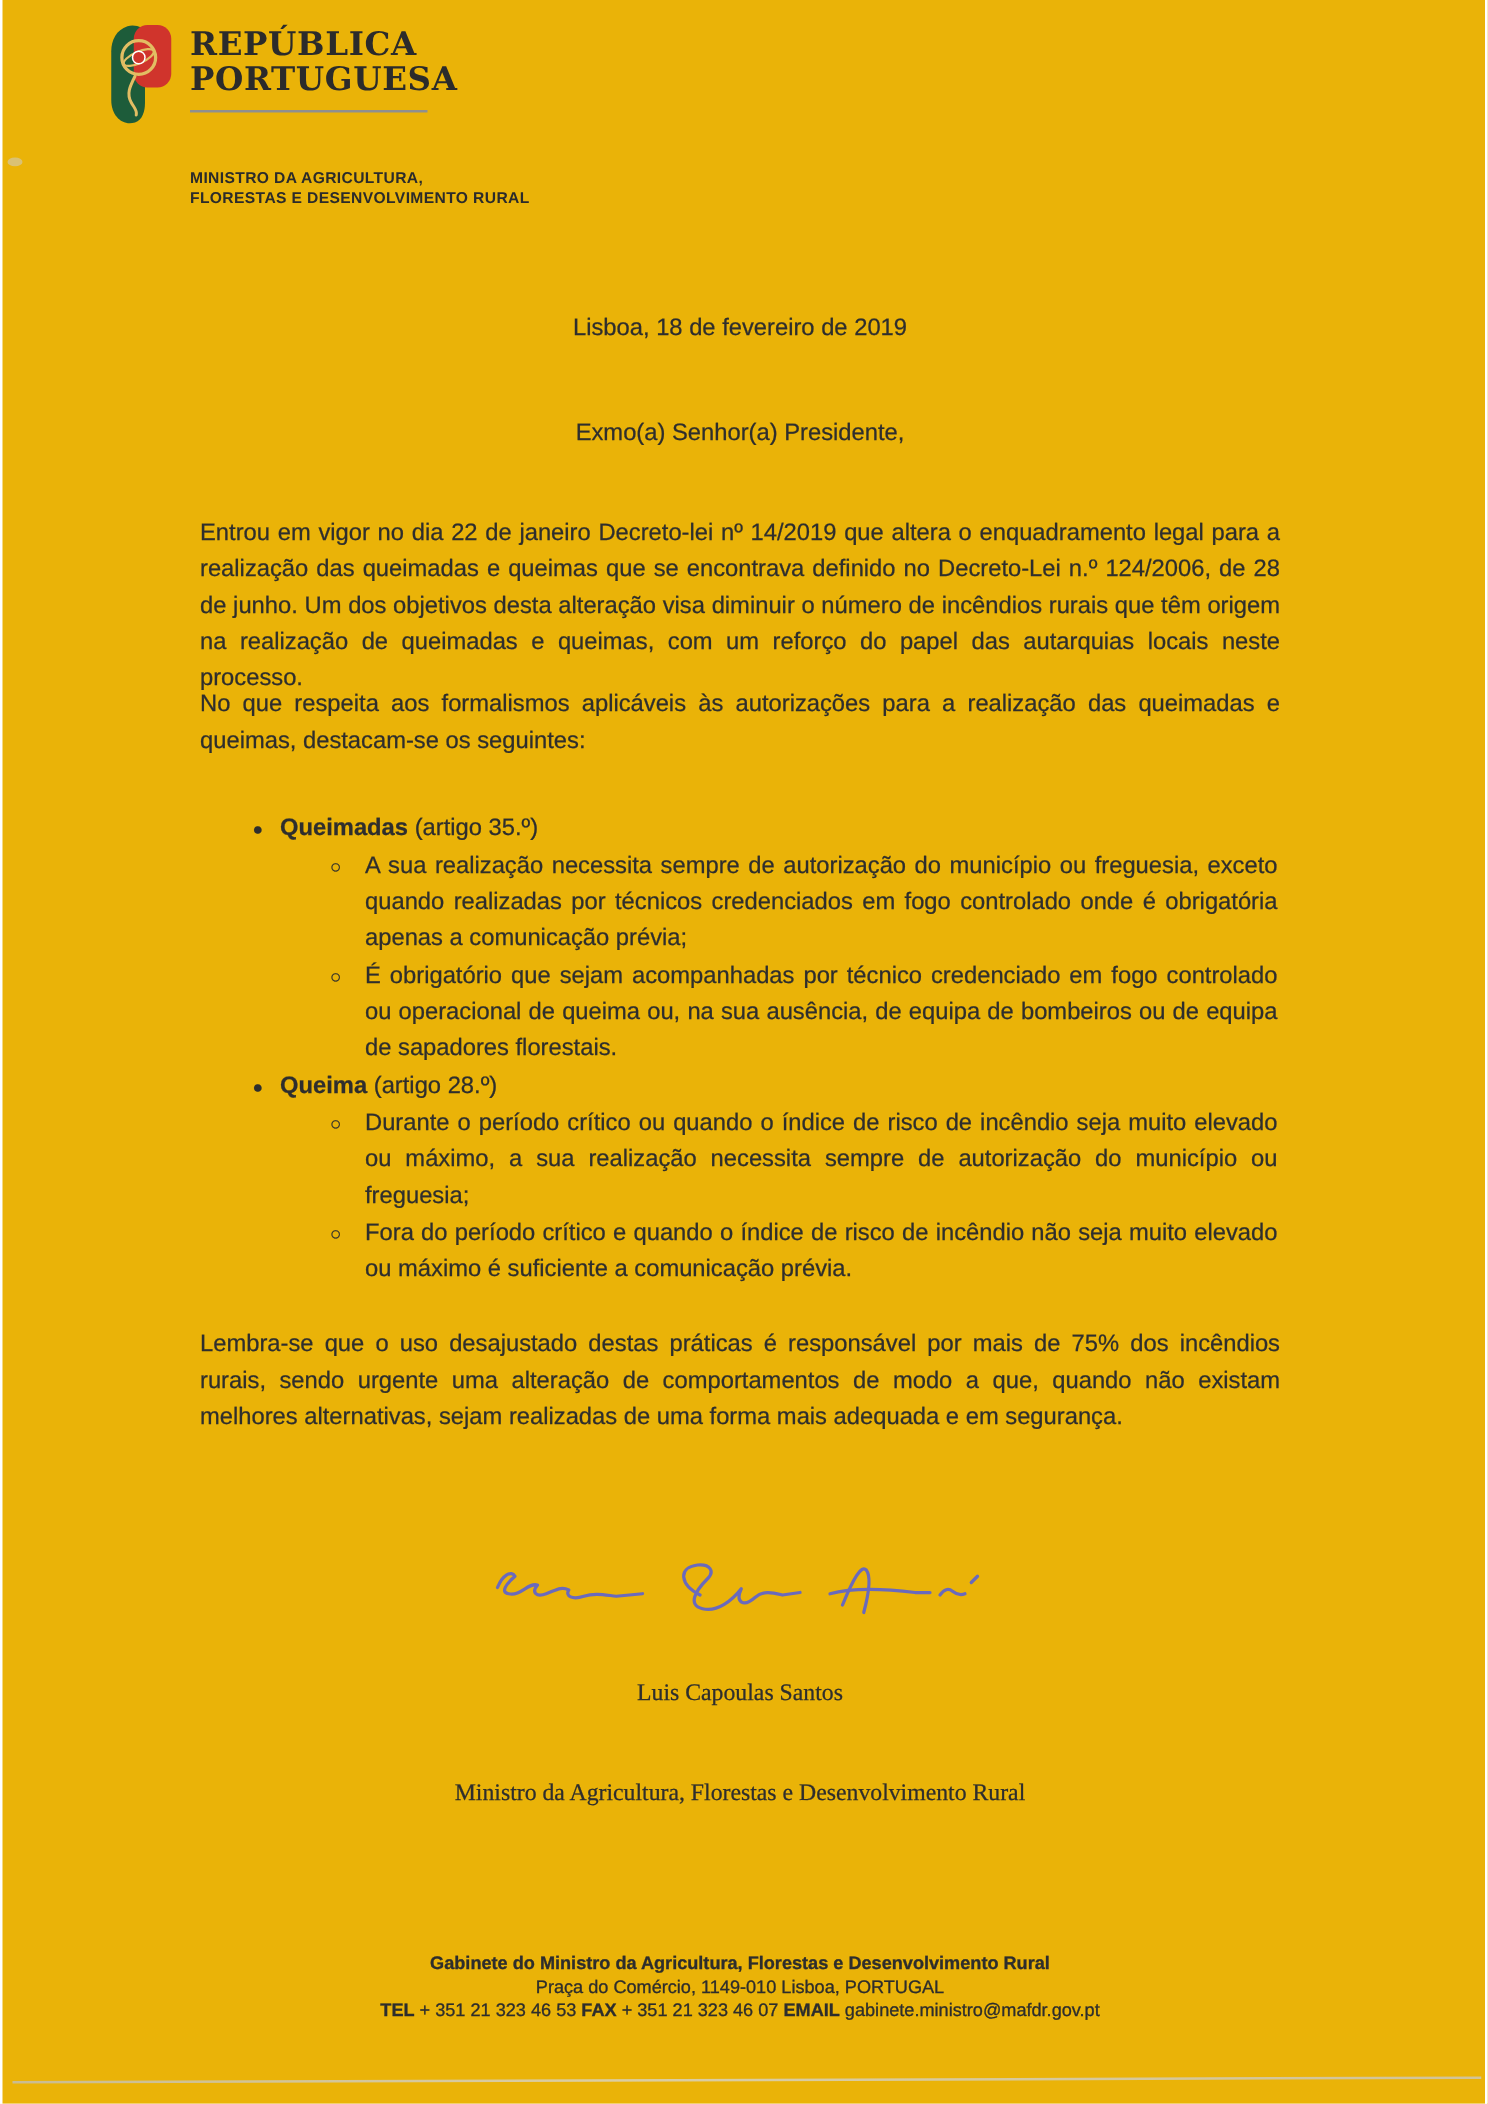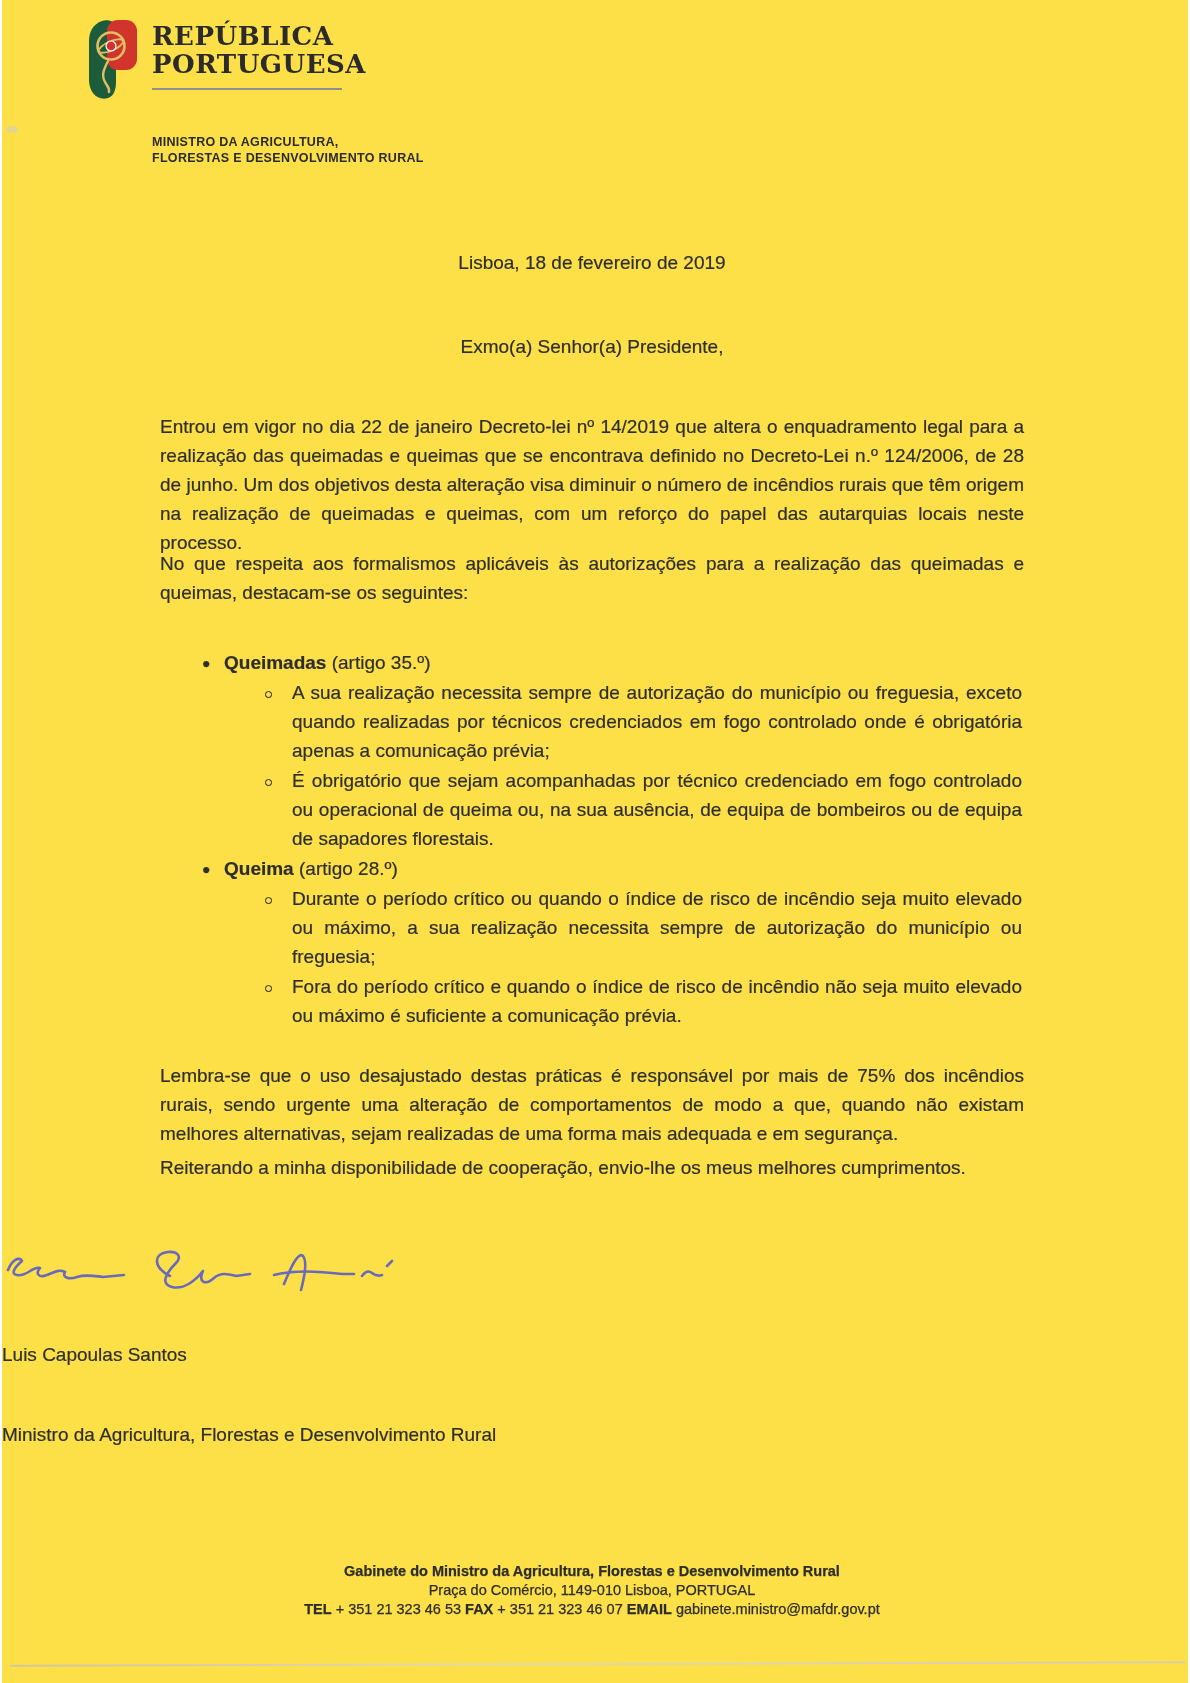--- a/index.html
+++ b/index.html
@@ -1,19 +1,19 @@
 <!DOCTYPE html>
 <html lang="pt"><head>
 <meta charset="utf-8">
 <style>
   html,body{margin:0;padding:0;background:#ffffff;}
   .page{
     position:relative;
     width:1186px;height:1683px;
-    background:#fde047;
+    background:#eab308;
     margin:0 auto;
     overflow:hidden;
     font-family:"Liberation Sans","DejaVu Sans",sans-serif;
     color:#2e2e2e;
   }
   
   .letterhead{position:absolute;left:85px;top:16px;}
   .flag-mark{position:absolute;left:0;top:2px;width:52px;height:84px;}
   .brand-text{
     position:absolute;left:65px;top:6px;
@@ -58,21 +58,21 @@
     position:relative;padding-left:132px;width:730px;
     font-size:19px;line-height:29px;text-align:justify;
     -webkit-text-stroke:0.2px #2e2e2e;
     margin-bottom:1px;
   }
   .b-sub .ring{
     position:absolute;left:104px;top:1px;
     font-size:15px;line-height:29px;color:#2e2e2e;
   }
   
-  .sig-wrap{position:absolute;left:0;width:1180px;text-align:left;}
+  .sig-wrap{position:absolute;left:0;width:1180px;text-align:center;font-family:Liberation Serif, serif;}
   .sig-ink{top:1244px;}
   .sig-ink svg{display:inline-block;}
   .sig-name{top:1342px;font-size:19px;line-height:26px;-webkit-text-stroke:0.2px #2e2e2e;}
   .sig-title{top:1422px;font-size:19px;line-height:26px;-webkit-text-stroke:0.2px #2e2e2e;}
   
   .footer{
     position:absolute;left:0;top:1562px;width:1180px;
     text-align:center;font-size:14.5px;line-height:19px;color:#2d2d2d;
     -webkit-text-stroke:0.25px #2d2d2d;
   }
@@ -139,21 +139,20 @@
     <div class="b-sub">
       <span class="ring">○</span><span>Durante o período crítico ou quando o índice de risco de incêndio seja muito elevado ou máximo, a sua realização necessita sempre de autorização do município ou freguesia;</span>
     </div>
     <div class="b-sub">
       <span class="ring">○</span><span>Fora do período crítico e quando o índice de risco de incêndio não seja muito elevado ou máximo é suficiente a comunicação prévia.</span>
     </div>
 
   </div>
 
   <div class="col body-text p-lembra">Lembra-se que o uso desajustado destas práticas é responsável por mais de 75% dos incêndios rurais, sendo urgente uma alteração de comportamentos de modo a que, quando não existam melhores alternativas, sejam realizadas de uma forma mais adequada e em segurança.</div>
-  <div class="col body-text p-reiterando">Reiterando a minha disponibilidade de cooperação, envio-lhe os meus melhores cumprimentos.</div>
 
   <div class="sig-wrap sig-ink">
     <svg width="400" height="62" viewBox="0 0 400 62" aria-hidden="true">
       <g fill="none" stroke="#6a6abc" stroke-width="2.6" stroke-linecap="round" stroke-linejoin="round">
         <path d="M6,26 C10,16 17,12 20,17 C13,23 8,30 15,31 C25,33 30,22 38,24 C33,30 37,34 45,31 C53,28 57,25 63,28 C60,33 66,36 75,33 C84,30 92,32 101,33 L122,31"></path>
         <path d="M168,32 C152,24 150,10 166,8 C176,7 180,13 174,19 C164,29 158,40 170,43 C182,46 194,36 201,27 C196,38 203,42 212,34 C219,28 226,30 234,32 L248,30"></path>
         <path d="M282,40 C291,18 297,8 301,12 C305,17 303,31 299,46"></path>
         <path d="M272,31 C290,26 316,27 340,30 L352,30"></path>
         <path d="M360,32 Q365,25 370,29 T380,31"></path>
         <path d="M385,22 L390,17"></path>

